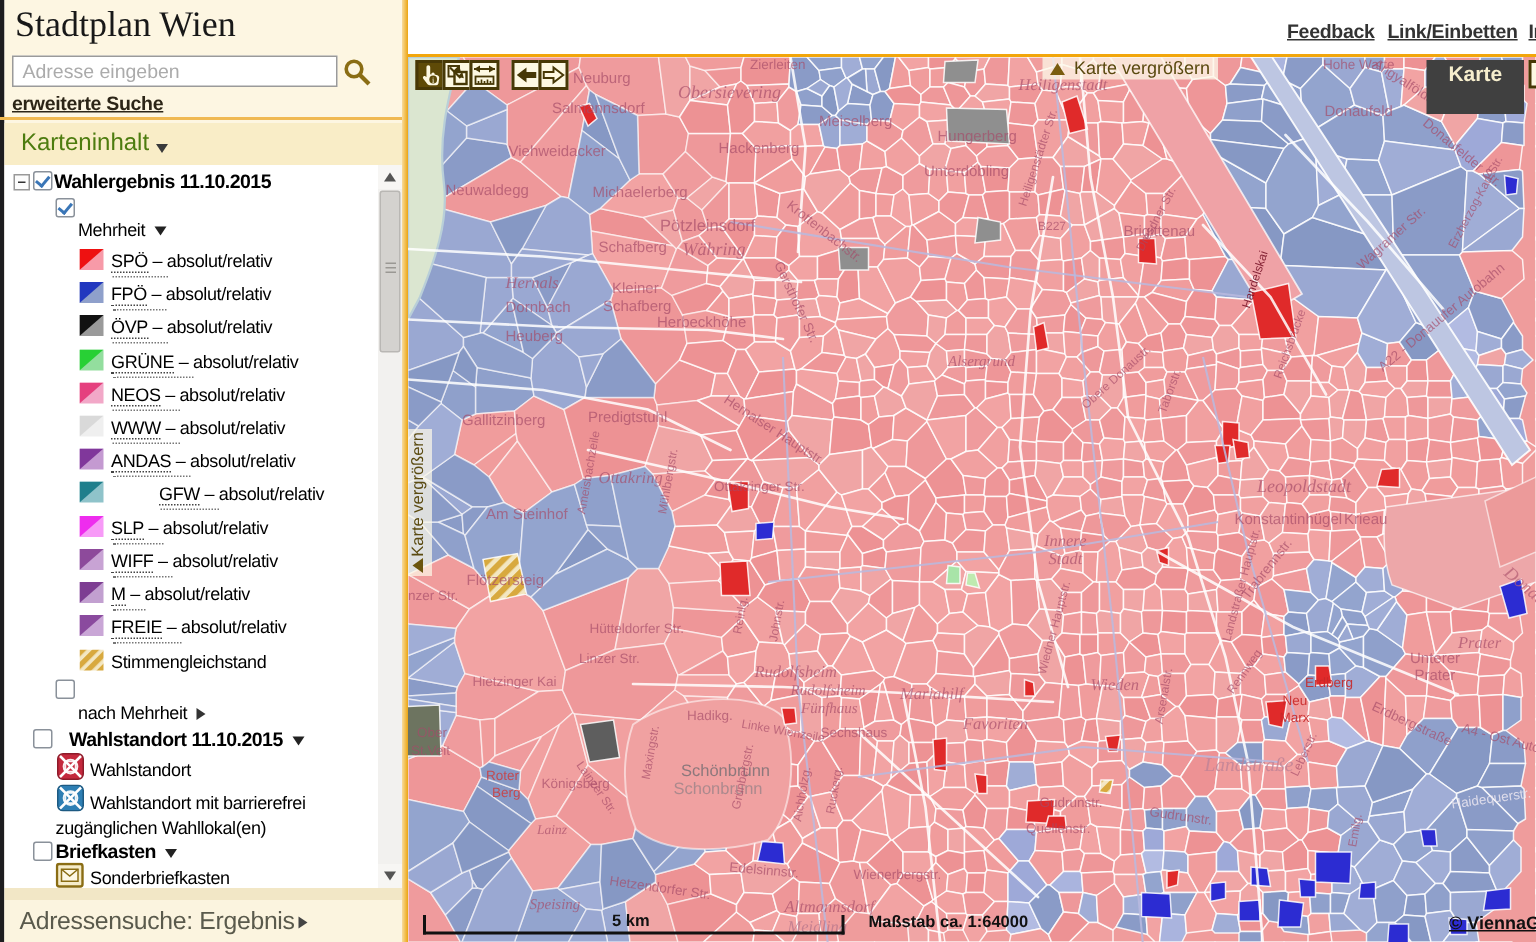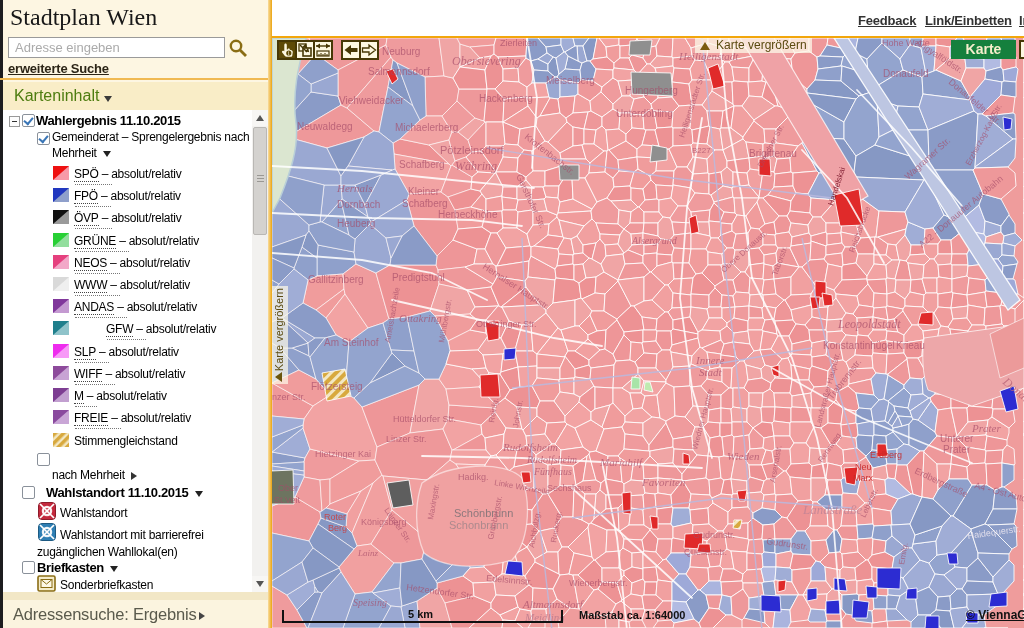--- a/index.html
+++ b/index.html
@@ -38,21 +38,21 @@
 #addrbar > span { position:absolute; left:10px; top:5px; font-size:16.5px; letter-spacing:-0.2px; color:#5a5a4c; }
 #hdr { left:272px; top:0; width:752px; height:36px; background:#fff; }
 .hlink { position:absolute; top:13px; font-size:13px; font-weight:bold; color:#333; text-decoration:underline; white-space:nowrap; letter-spacing:-0.2px; }
 #mapborder { left:272px; top:36px; width:752px; height:2px; background:#f2a60b; }
 #map { left:272px; top:38px; width:752px; height:590px; overflow:hidden; }
 .mbtn { position:absolute; width:20px; height:20px; border:2px solid #473806; background:#fdf8e2; }
 #kv-top { left:695px; top:38px; height:15px; background:rgba(252,248,232,0.75); color:#5a4a10; font-size:12px; line-height:15px; padding:0 5px; white-space:nowrap; }
 #kv-left { left:272px; top:286px; width:16px; height:98px; background:rgba(252,248,232,0.72); }
 #kv-left span { position:absolute; left:1px; top:2px; font-size:11px; color:#5a4a10; writing-mode:vertical-rl; transform:rotate(180deg); white-space:nowrap; }
 #kv-left .tri { position:absolute; left:3px; top:86px; width:0; height:0; border-top:5px solid transparent; border-bottom:5px solid transparent; border-right:7px solid #6b560e; }
-#kartebtn { left:951px; top:40px; width:65px; height:19px; background:#15803d; color:#f6eecd; font-weight:bold; font-size:14px; text-align:center; line-height:19px; }
+#kartebtn { left:951px; top:40px; width:65px; height:36px; background:#404040; color:#f6eecd; font-weight:bold; font-size:14px; text-align:center; line-height:19px; }
 #karteb2 { left:1019px; top:40px; width:40px; height:19px; background:#fdf8e2; border:2px solid #473806; }
 .sc { position:absolute; font-size:11px; font-weight:bold; color:#111; white-space:nowrap; }
 </style>
 </head>
 <body>
 <div id="page">
   <div id="leftedge" class="abs"></div>
   <div id="sidebar" class="abs"></div>
   <div id="goldbar" class="abs"></div>
   <div id="h1" class="abs">Stadtplan Wien</div>
@@ -65,21 +65,20 @@
   <div id="goldhr" class="abs"></div>
   <div id="kibar" class="abs">
       <span>Karteninhalt</span>
       <div id="kiarr"></div>
     </div>
   <div id="tree" class="abs"></div>
   <div class="minus abs"></div>
   <div class="cb c abs" style="left:22px;top:114px;"></div>
   <div class="t b" style="left:36px;top:113px;">Wahlergebnis 11.10.2015</div>
   <div class="cb c abs" style="left:37px;top:132px;"></div>
-  <div class="t" style="left:52px;top:130px;">Gemeinderat – Sprengelergebnis nach</div>
   <div class="t" style="left:52px;top:146px;">Mehrheit <span class="arrow-dn" style="border-top-color:#222;"></span></div>
 
   <svg class="sw abs" style="left:53px;top:166px;" width="16" height="14">
       <rect width="16" height="14" fill="#f79aa8"></rect>
       <path d="M0,0 L16,0 L0,14 Z" fill="#ee1111"></path>
     </svg>
   <div class="t" style="left:74px;top:167px;"><span class="dot">SPÖ</span> – absolut/relativ</div>
   <svg class="sw abs" style="left:53px;top:188px;" width="16" height="14">
       <rect width="16" height="14" fill="#8fa0cb"></rect>
       <path d="M0,0 L16,0 L0,14 Z" fill="#2137bf"></path>

